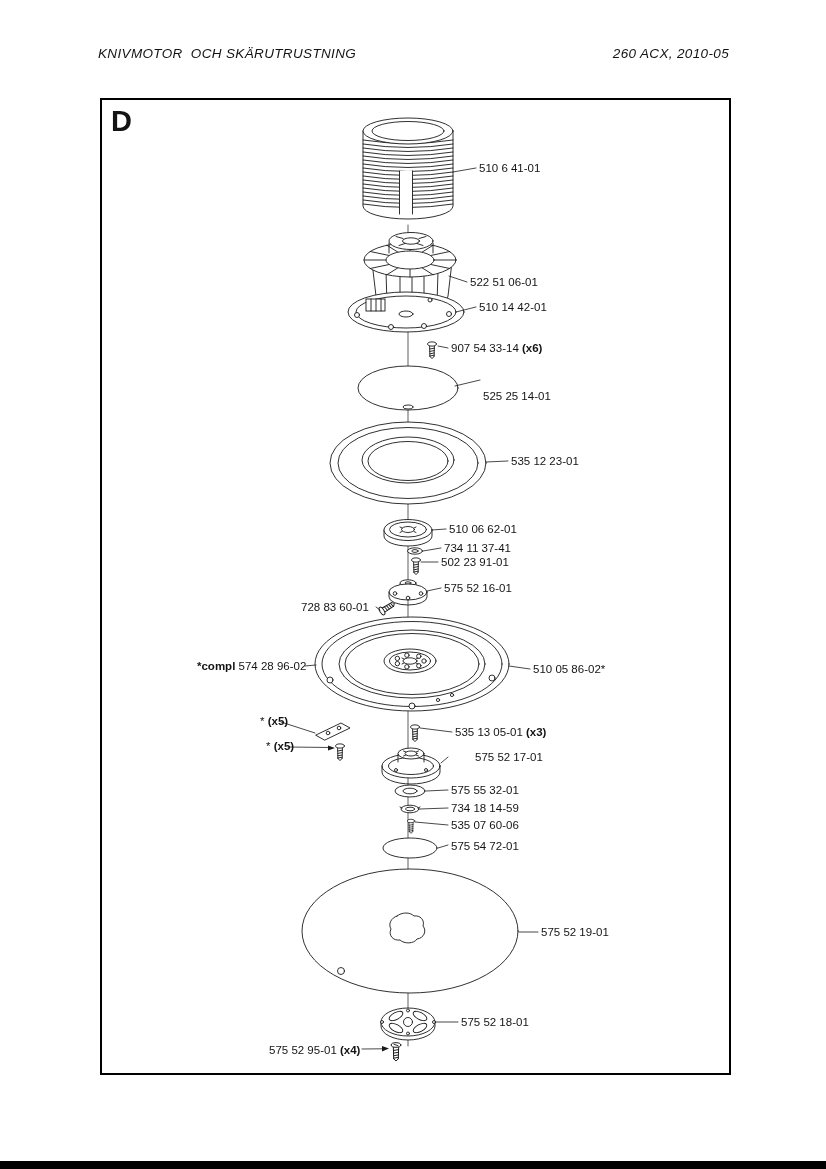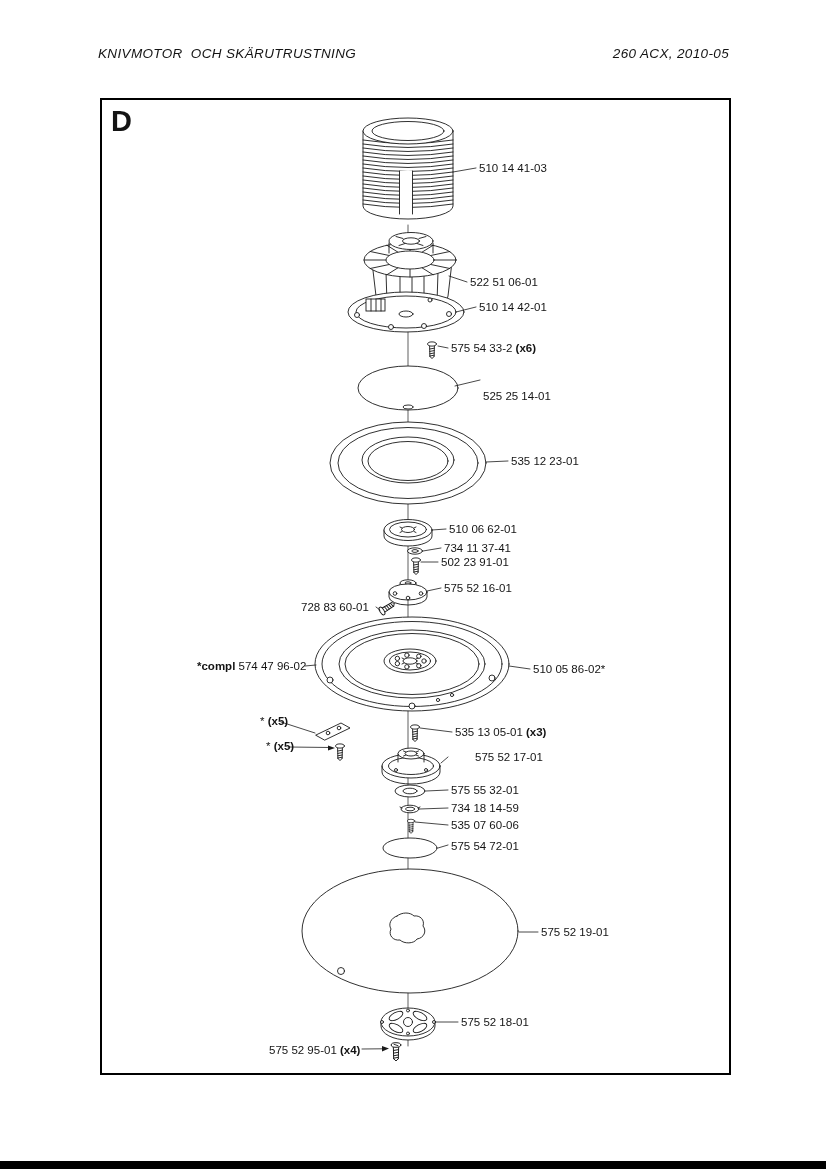--- a/index.html
+++ b/index.html
@@ -238,32 +238,32 @@
       <line x1="448" y1="825" x2="415" y2="822"></line>
       <line x1="448" y1="845" x2="438" y2="848"></line>
       <line x1="538" y1="932" x2="519" y2="932"></line>
       <line x1="458" y1="1022" x2="436" y2="1022"></line>
       <line x1="362" y1="1049" x2="383" y2="1048.8"></line>
       <polygon points="389,1048.5 382,1046 382,1051.5" fill="#1a1a1a" stroke="none"></polygon>
     </g>
   </g>
 </svg>
 
-<div class="lbl" style="left:479px;top:162px"><span>510 14 41-03</span></div>
+<div class="lbl" style="left:479px;top:162px"><span>510 6 41-01</span></div>
 <div class="lbl" style="left:470px;top:276px"><span>522 51 06-01</span></div>
 <div class="lbl" style="left:479px;top:301px"><span>510 14 42-01</span></div>
-<div class="lbl" style="left:451px;top:342px"><span>575 54 33-2 </span><span class="b">(x6)</span></div>
+<div class="lbl" style="left:451px;top:342px"><span>907 54 33-14 </span><span class="b">(x6)</span></div>
 <div class="lbl" style="left:483px;top:390px"><span>525 25 14-01</span></div>
 <div class="lbl" style="left:511px;top:455px"><span>535 12 23-01</span></div>
 <div class="lbl" style="left:449px;top:523px"><span>510 06 62-01</span></div>
 <div class="lbl" style="left:444px;top:542px"><span>734 11 37-41</span></div>
 <div class="lbl" style="left:441px;top:556px"><span>502 23 91-01</span></div>
 <div class="lbl" style="left:444px;top:582px"><span>575 52 16-01</span></div>
 <div class="lbl" style="left:301px;top:601px"><span>728 83 60-01</span></div>
-<div class="lbl" style="left:197px;top:660px"><span class="b">*compl</span><span> 574 47 96-02</span></div>
+<div class="lbl" style="left:197px;top:660px"><span class="b">*compl</span><span> 574 28 96-02</span></div>
 <div class="lbl" style="left:533px;top:663px"><span>510 05 86-02*</span></div>
 <div class="lbl" style="left:260px;top:715px"><span>* </span><span class="b">(x5)</span></div>
 <div class="lbl" style="left:266px;top:740px"><span>* </span><span class="b">(x5)</span></div>
 <div class="lbl" style="left:455px;top:726px"><span>535 13 05-01 </span><span class="b">(x3)</span></div>
 <div class="lbl" style="left:475px;top:751px"><span>575 52 17-01</span></div>
 <div class="lbl" style="left:451px;top:784px"><span>575 55 32-01</span></div>
 <div class="lbl" style="left:451px;top:802px"><span>734 18 14-59</span></div>
 <div class="lbl" style="left:451px;top:819px"><span>535 07 60-06</span></div>
 <div class="lbl" style="left:451px;top:840px"><span>575 54 72-01</span></div>
 <div class="lbl" style="left:541px;top:926px"><span>575 52 19-01</span></div>

